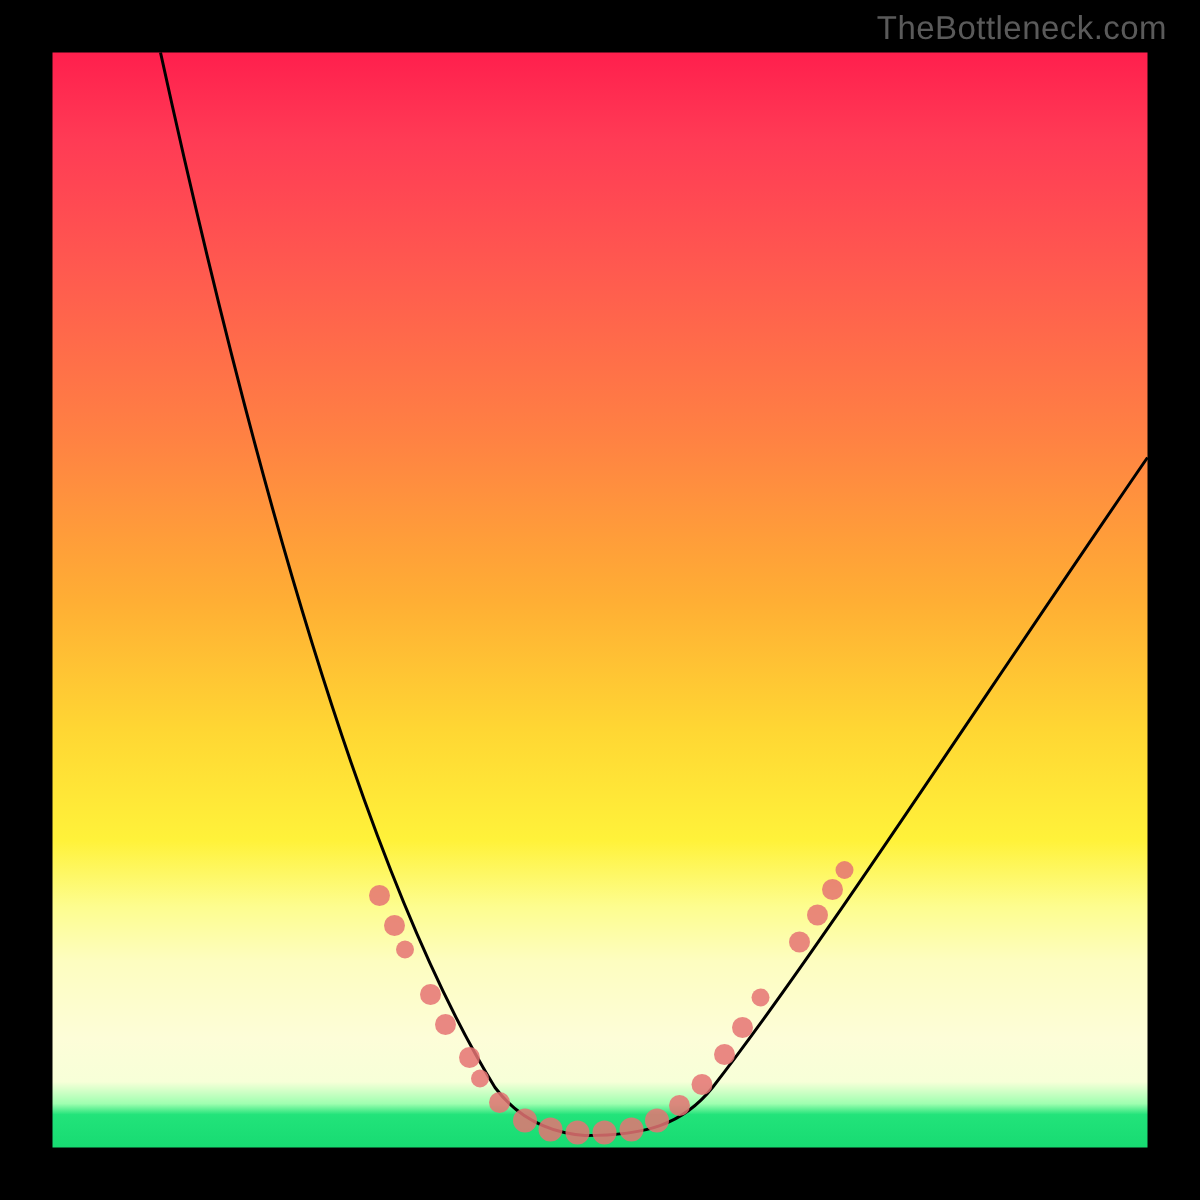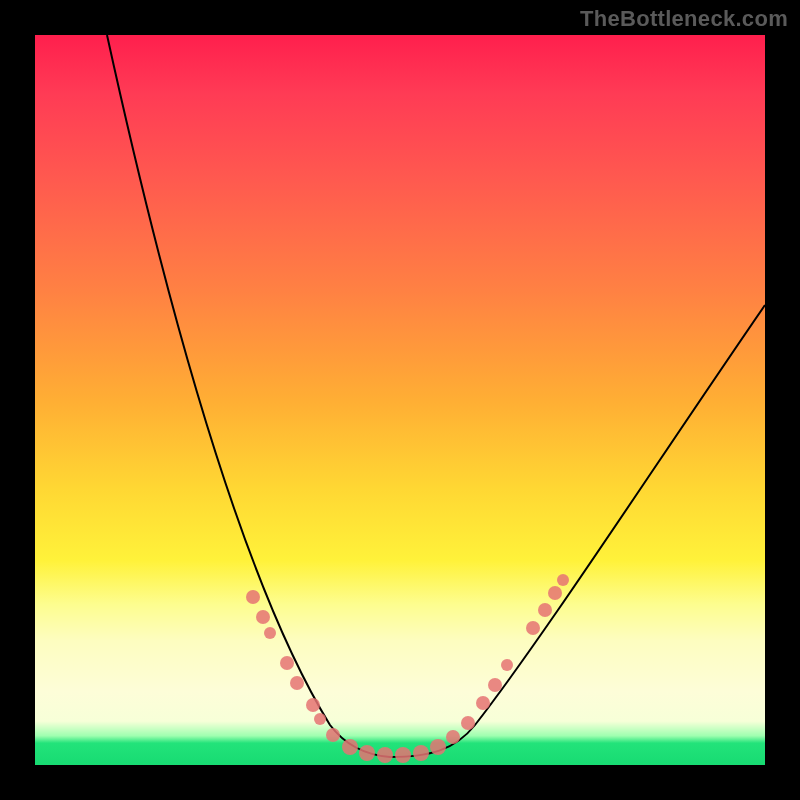--- a/index.html
+++ b/index.html
@@ -47,24 +47,24 @@
     position: absolute;
     left: 0;
     top: 0;
     width: 730px;
     height: 730px;
     overflow: visible;
   }
   .watermark {
     position: absolute;
     top: 6px;
-    right: 12px;
+    right: 22px;
     color: #5a5a5a;
     font-size: 22px;
-    font-weight: 700;
+    font-weight: 400;
     letter-spacing: 0.3px;
     user-select: none;
   }
 </style>
 </head>
 <body>
 
 <div class="frame">
   <div class="plot">
     <svg class="curve" viewBox="0 0 730 730" preserveAspectRatio="none">

